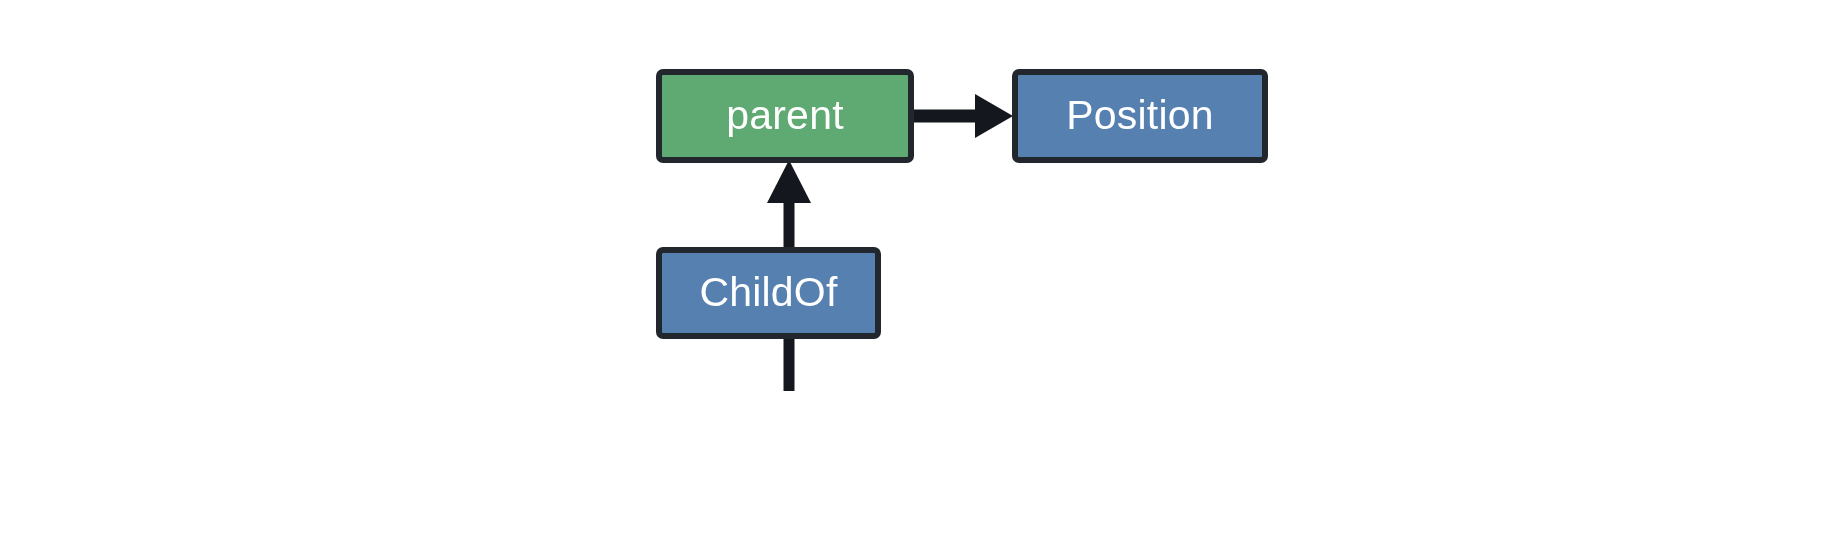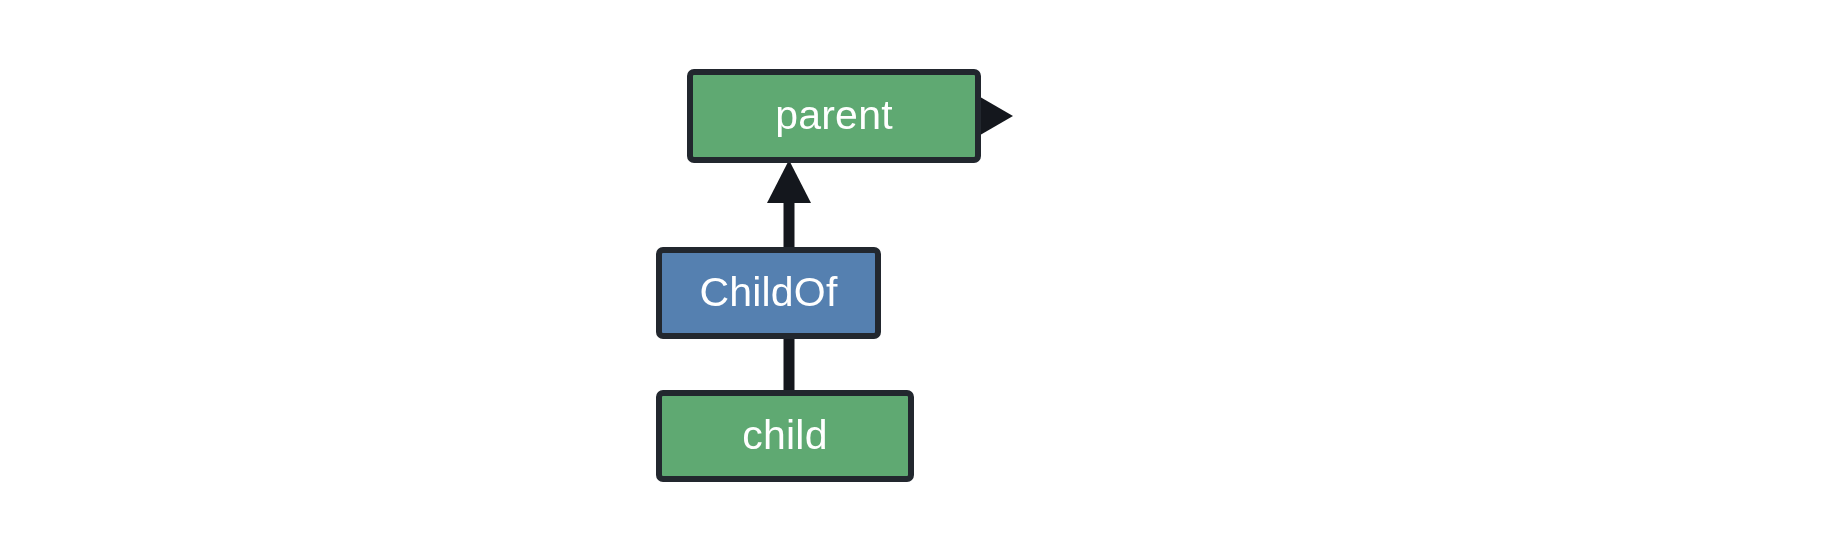--- a/index.html
+++ b/index.html
@@ -63,26 +63,26 @@
     <g>
       <line x1="789" y1="247" x2="789" y2="200" stroke="#14171d" stroke-width="11"></line>
       <polygon points="789,160 767,203 811,203" fill="#14171d"></polygon>
     </g>
 
     <g>
       <line x1="789" y1="391" x2="789" y2="336" stroke="#14171d" stroke-width="11"></line>
     </g>
   </svg>
 
-  <div class="node-box" style="left:656px; top:69px; width:294px; height:94px; background:#5fa972;margin-left:31px;">
+  <div class="node-box" style="left:656px; top:69px; width:258px; height:94px; background:#5fa972;">
     <span class="node-label">parent</span>
   </div>
 
+  <div class="node-box" style="left:1012px; top:69px; width:256px; height:94px; background:#5580b0;">
+    <span class="node-label">Position</span>
+  </div>
 
   <div class="node-box" style="left:656px; top:247px; width:225px; height:92px; background:#5580b0;">
     <span class="node-label">ChildOf</span>
   </div>
 
-  <div class="node-box" style="left:656px; top:390px; width:258px; height:92px; background:#5fa972;">
-    <span class="node-label">child</span>
-  </div>
 
 </div>
 
 </body></html>

